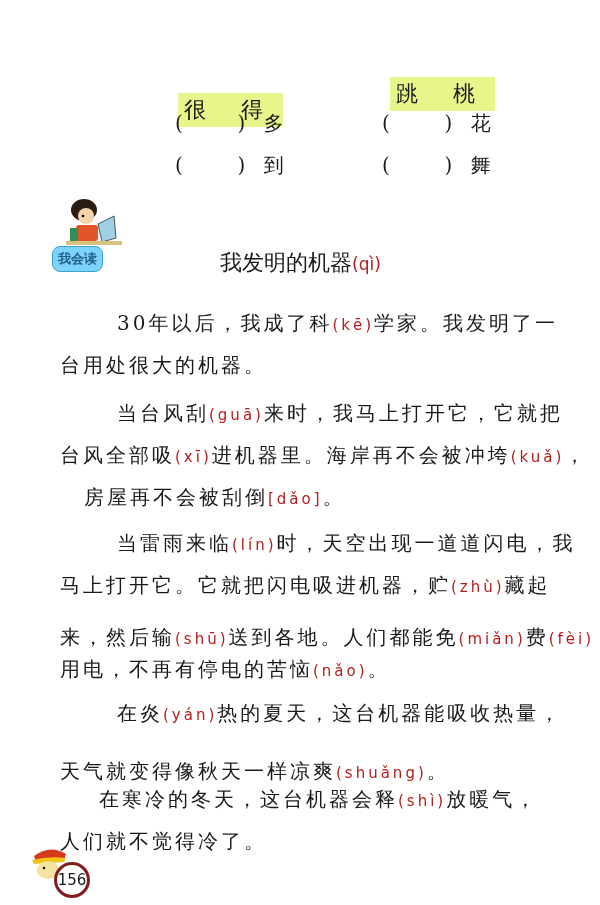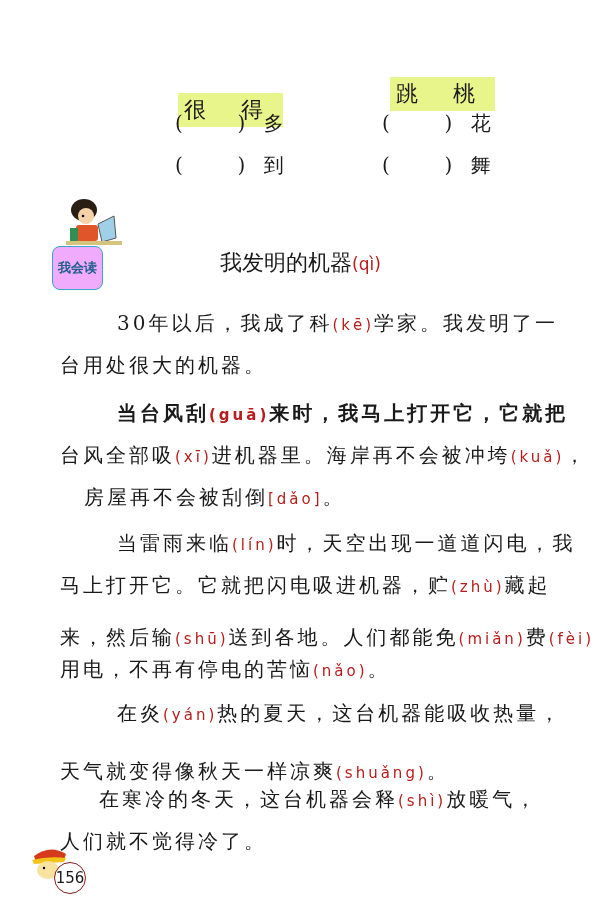--- a/index.html
+++ b/index.html
@@ -4,23 +4,23 @@
 <style>
   html, body { margin:0; padding:0; background:#ffffff; }
   body { width:600px; height:905px; position:relative; overflow:hidden;
          font-family:"DejaVu Serif", serif; color:#1a1a1a; }
   .abs { position:absolute; }
   .hl { background:#e8f58a; padding:2px 6px; font-size:22px; letter-spacing:14px;margin-top:33px; }
   .row { font-size:20px; }
   .title { font-size:22px; }
   .py { font-family:"DejaVu Sans", sans-serif; font-size:15px; color:#b91c1c; }
   .line { position:absolute; font-size:20px; white-space:nowrap; letter-spacing:3px;text-align:right; }
-  .badge { background:#f0abfc; border:1.5px solid #3aa4cf; border-radius:8px; color:#1d5f8a;
-           font-family:"DejaVu Sans", sans-serif; font-weight:bold; font-size:13px; padding:12px 5px; }
-  .pagenum { width:30px; height:30px; border-radius:50%; border:1px solid #7f1d1d; background:#fff;
+  .badge { background:#7dd3fc; border:1.5px solid #3aa4cf; border-radius:8px; color:#1d5f8a;
+           font-family:"DejaVu Sans", sans-serif; font-weight:bold; font-size:13px; padding:3px 5px; }
+  .pagenum { width:30px; height:30px; border-radius:50%; border:3px solid #7f1d1d; background:#fff;
              font-family:"DejaVu Sans", sans-serif; font-size:15px; text-align:center; line-height:30px; }
 </style>
 </head>
 <body>
 
 <div class="abs hl" style="left:178px;top:60px;">很 得</div>
 <div class="abs hl" style="left:390px;top:44px;">跳 桃</div>
 
 <div class="abs row" style="left:175px;top:110px;">
   <span>(</span>
@@ -60,21 +60,21 @@
 </div>
 <div class="abs badge" style="left:52px;top:246px;">我会读</div>
 
 <div class="abs title" style="left:220px;top:248px;">
   <span>我发明的机器</span><span class="py" style="font-size:17px;">(qì)</span>
 </div>
 
 <div id="story">
     <div class="line" style="top: 310px; left: 117px;"><span>30年以后，我成了科</span><span class="py">(kē)</span><span>学家。我发明了一</span></div>
     <div class="line" style="top: 352px; left: 60px;"><span>台用处很大的机器。</span></div>
-    <div class="line" style="top: 400px; left: 117px; font-weight: bold;"><span>当台风刮</span><span class="py">(guā)</span><span>来时，我马上打开它，它就把</span></div>
+    <div class="line" style="top: 400px; left: 117px;"><span>当台风刮</span><span class="py">(guā)</span><span>来时，我马上打开它，它就把</span></div>
     <div class="line" style="top: 442px; left: 60px;"><span>台风全部吸</span><span class="py">(xī)</span><span>进机器里。海岸再不会被冲垮</span><span class="py">(kuǎ)</span><span>，</span></div>
     <div class="line" style="top: 484px; left: 60px; margin-left: 24px;"><span>房屋再不会被刮倒</span><span class="py">[dǎo]</span><span>。</span></div>
     <div class="line" style="top: 530px; left: 117px;"><span>当雷雨来临</span><span class="py">(lín)</span><span>时，天空出现一道道闪电，我</span></div>
     <div class="line" style="top: 572px; left: 60px;"><span>马上打开它。它就把闪电吸进机器，贮</span><span class="py">(zhù)</span><span>藏起</span></div>
     <div class="line" style="top: 614px; left: 60px; margin-top: 10px;"><span>来，然后输</span><span class="py">(shū)</span><span>送到各地。人们都能免</span><span class="py">(miǎn)</span><span>费</span><span class="py">(fèi)</span></div>
     <div class="line" style="top: 656px; left: 60px;"><span>用电，不再有停电的苦恼</span><span class="py">(nǎo)</span><span>。</span></div>
     <div class="line" style="top: 700px; left: 117px;"><span>在炎</span><span class="py">(yán)</span><span>热的夏天，这台机器能吸收热量，</span></div>
     <div class="line" style="top: 742px; left: 60px; margin-top: 16px;"><span>天气就变得像秋天一样凉爽</span><span class="py">(shuǎng)</span><span>。</span></div>
     <div class="line" style="top: 786px; left: 99px;"><span>在寒冷的冬天，这台机器会释</span><span class="py">(shì)</span><span>放暖气，</span></div>
     <div class="line" style="top: 828px; left: 60px;"><span>人们就不觉得冷了。</span></div>

